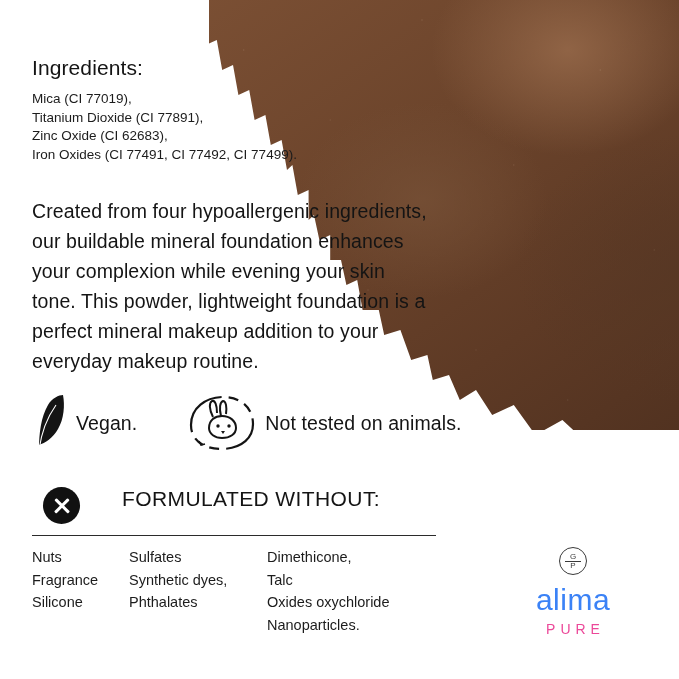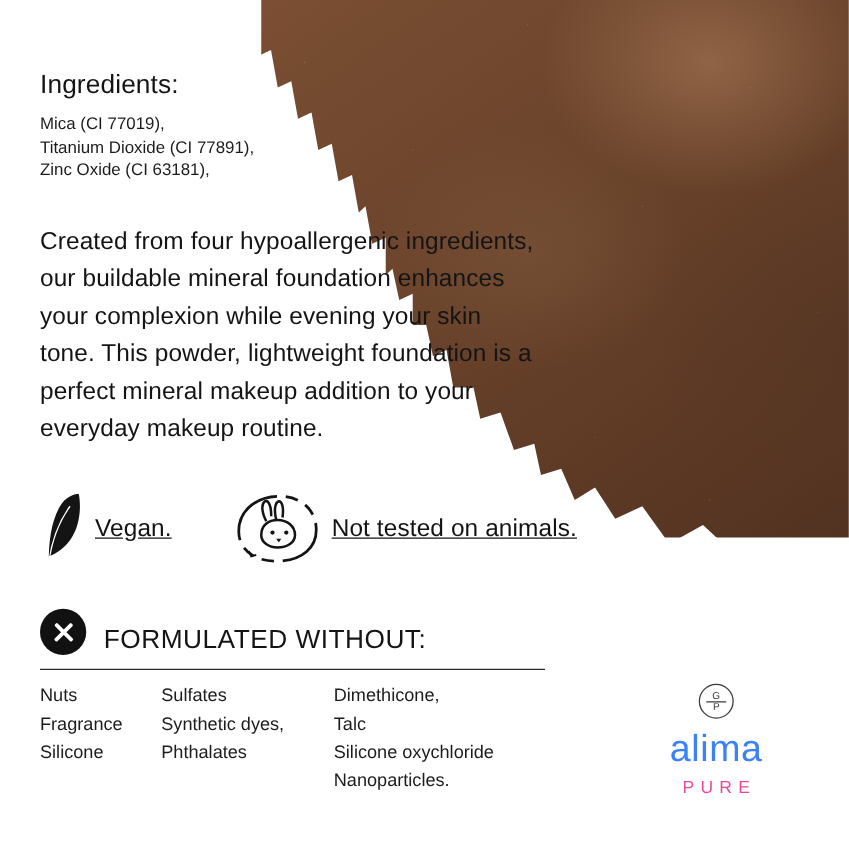--- a/index.html
+++ b/index.html
@@ -119,33 +119,33 @@
     align-items: center;
   }
   .badge {
     display: flex;
     align-items: center;
   }
   .badge-label {
     font-size: 19.5px;
     color: #141414;
     letter-spacing: 0.1px;
-    text-decoration: underline;
   }
   .leaf-icon { margin-right: 10px; display: block; }
   .bunny-icon { margin: 0 8px 0 0; display: block; }
   .badge-cruelty { margin-left: 48px; }
 
   
   .fw-header {
     position: absolute;
     top: 487px;
-    left: 0;
+    left: 11px;
     display: flex;
-    align-items: flex-end;
+    align-items: flex-start;
+    gap: 28px;
   }
   .x-circle {
     width: 37px;
     height: 37px;
     border-radius: 50%;
     background: #111111;
     position: relative;
     margin-right: 14px;
     flex: none;
   }
@@ -240,21 +240,22 @@
   </div>
 </div>
 
 <div class="content">
 
   <h1 class="ingredients-heading">Ingredients:</h1>
 
   <div class="ingredients-list">
     <div>Mica (CI 77019),</div>
     <div>Titanium Dioxide (CI 77891),</div>
-    <div>Zinc Oxide (CI 63181),</div>
+    <div>Zinc Oxide (CI 62683),</div>
+    <div>Iron Oxides (CI 77491, CI 77492, CI 77499).</div>
   </div>
 
   <p class="description">Created from four hypoallergenic ingredients, our buildable mineral foundation enhances your complexion while evening your skin tone. This powder, lightweight foundation is a perfect mineral makeup addition to your everyday makeup routine.</p>
 
   <div class="badges">
 
     <div class="badge">
       <svg class="leaf-icon" width="34" height="56" viewBox="0 0 34 56">
         <path d="M7 55 C7 38 9 22 16 10 C20 3 27 0 31 0 C33 10 32 24 26 34 C21 43 13 48 7 50 Z" fill="#141414"></path>
         <path d="M7 55 C9 40 14 24 24 10" stroke="#ffffff" stroke-width="1.1" fill="none"></path>
@@ -290,21 +291,21 @@
       <div>Silicone</div>
     </div>
     <div class="fw-col-2">
       <div>Sulfates</div>
       <div>Synthetic dyes,</div>
       <div>Phthalates</div>
     </div>
     <div class="fw-col-3">
       <div>Dimethicone,</div>
       <div>Talc</div>
-      <div>Silicone oxychloride</div>
+      <div>Oxides oxychloride</div>
       <div>Nanoparticles.</div>
     </div>
   </div>
 </div>
 
 <div class="logo">
   <div class="logo-mark">
     <span class="mark-top">G</span>
     <span class="mark-div"></span>
     <span class="mark-bot">P</span>

